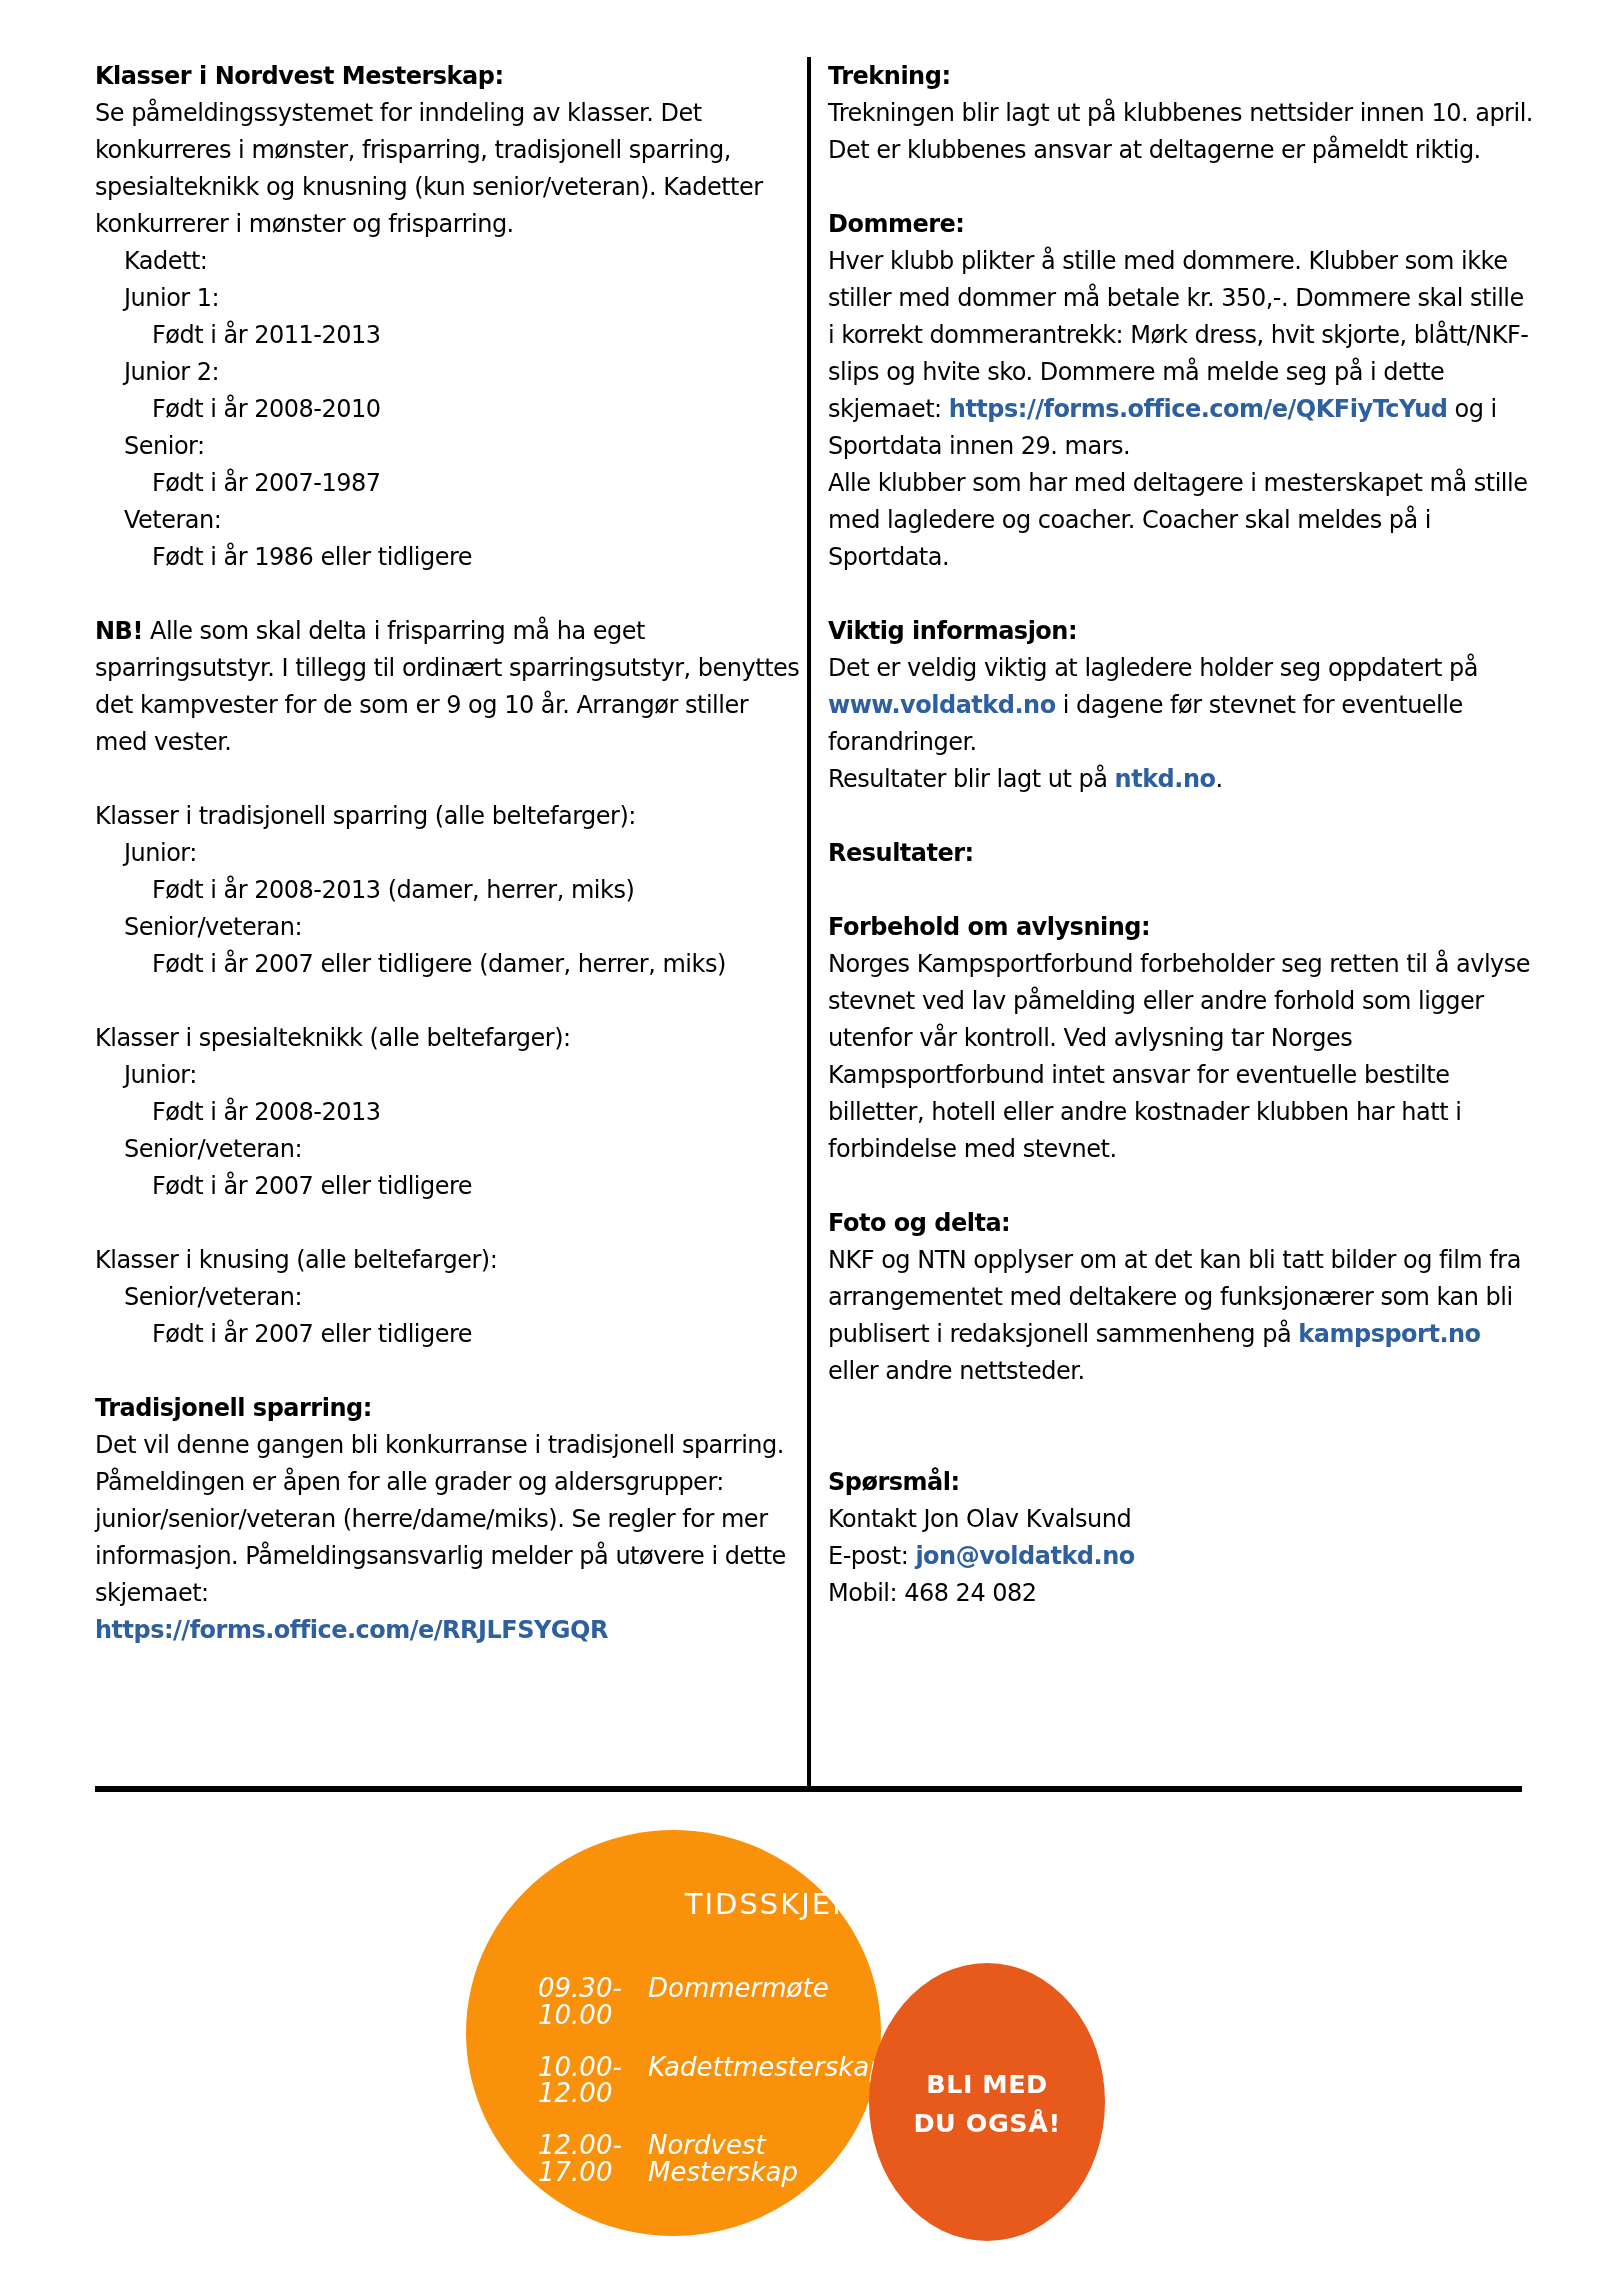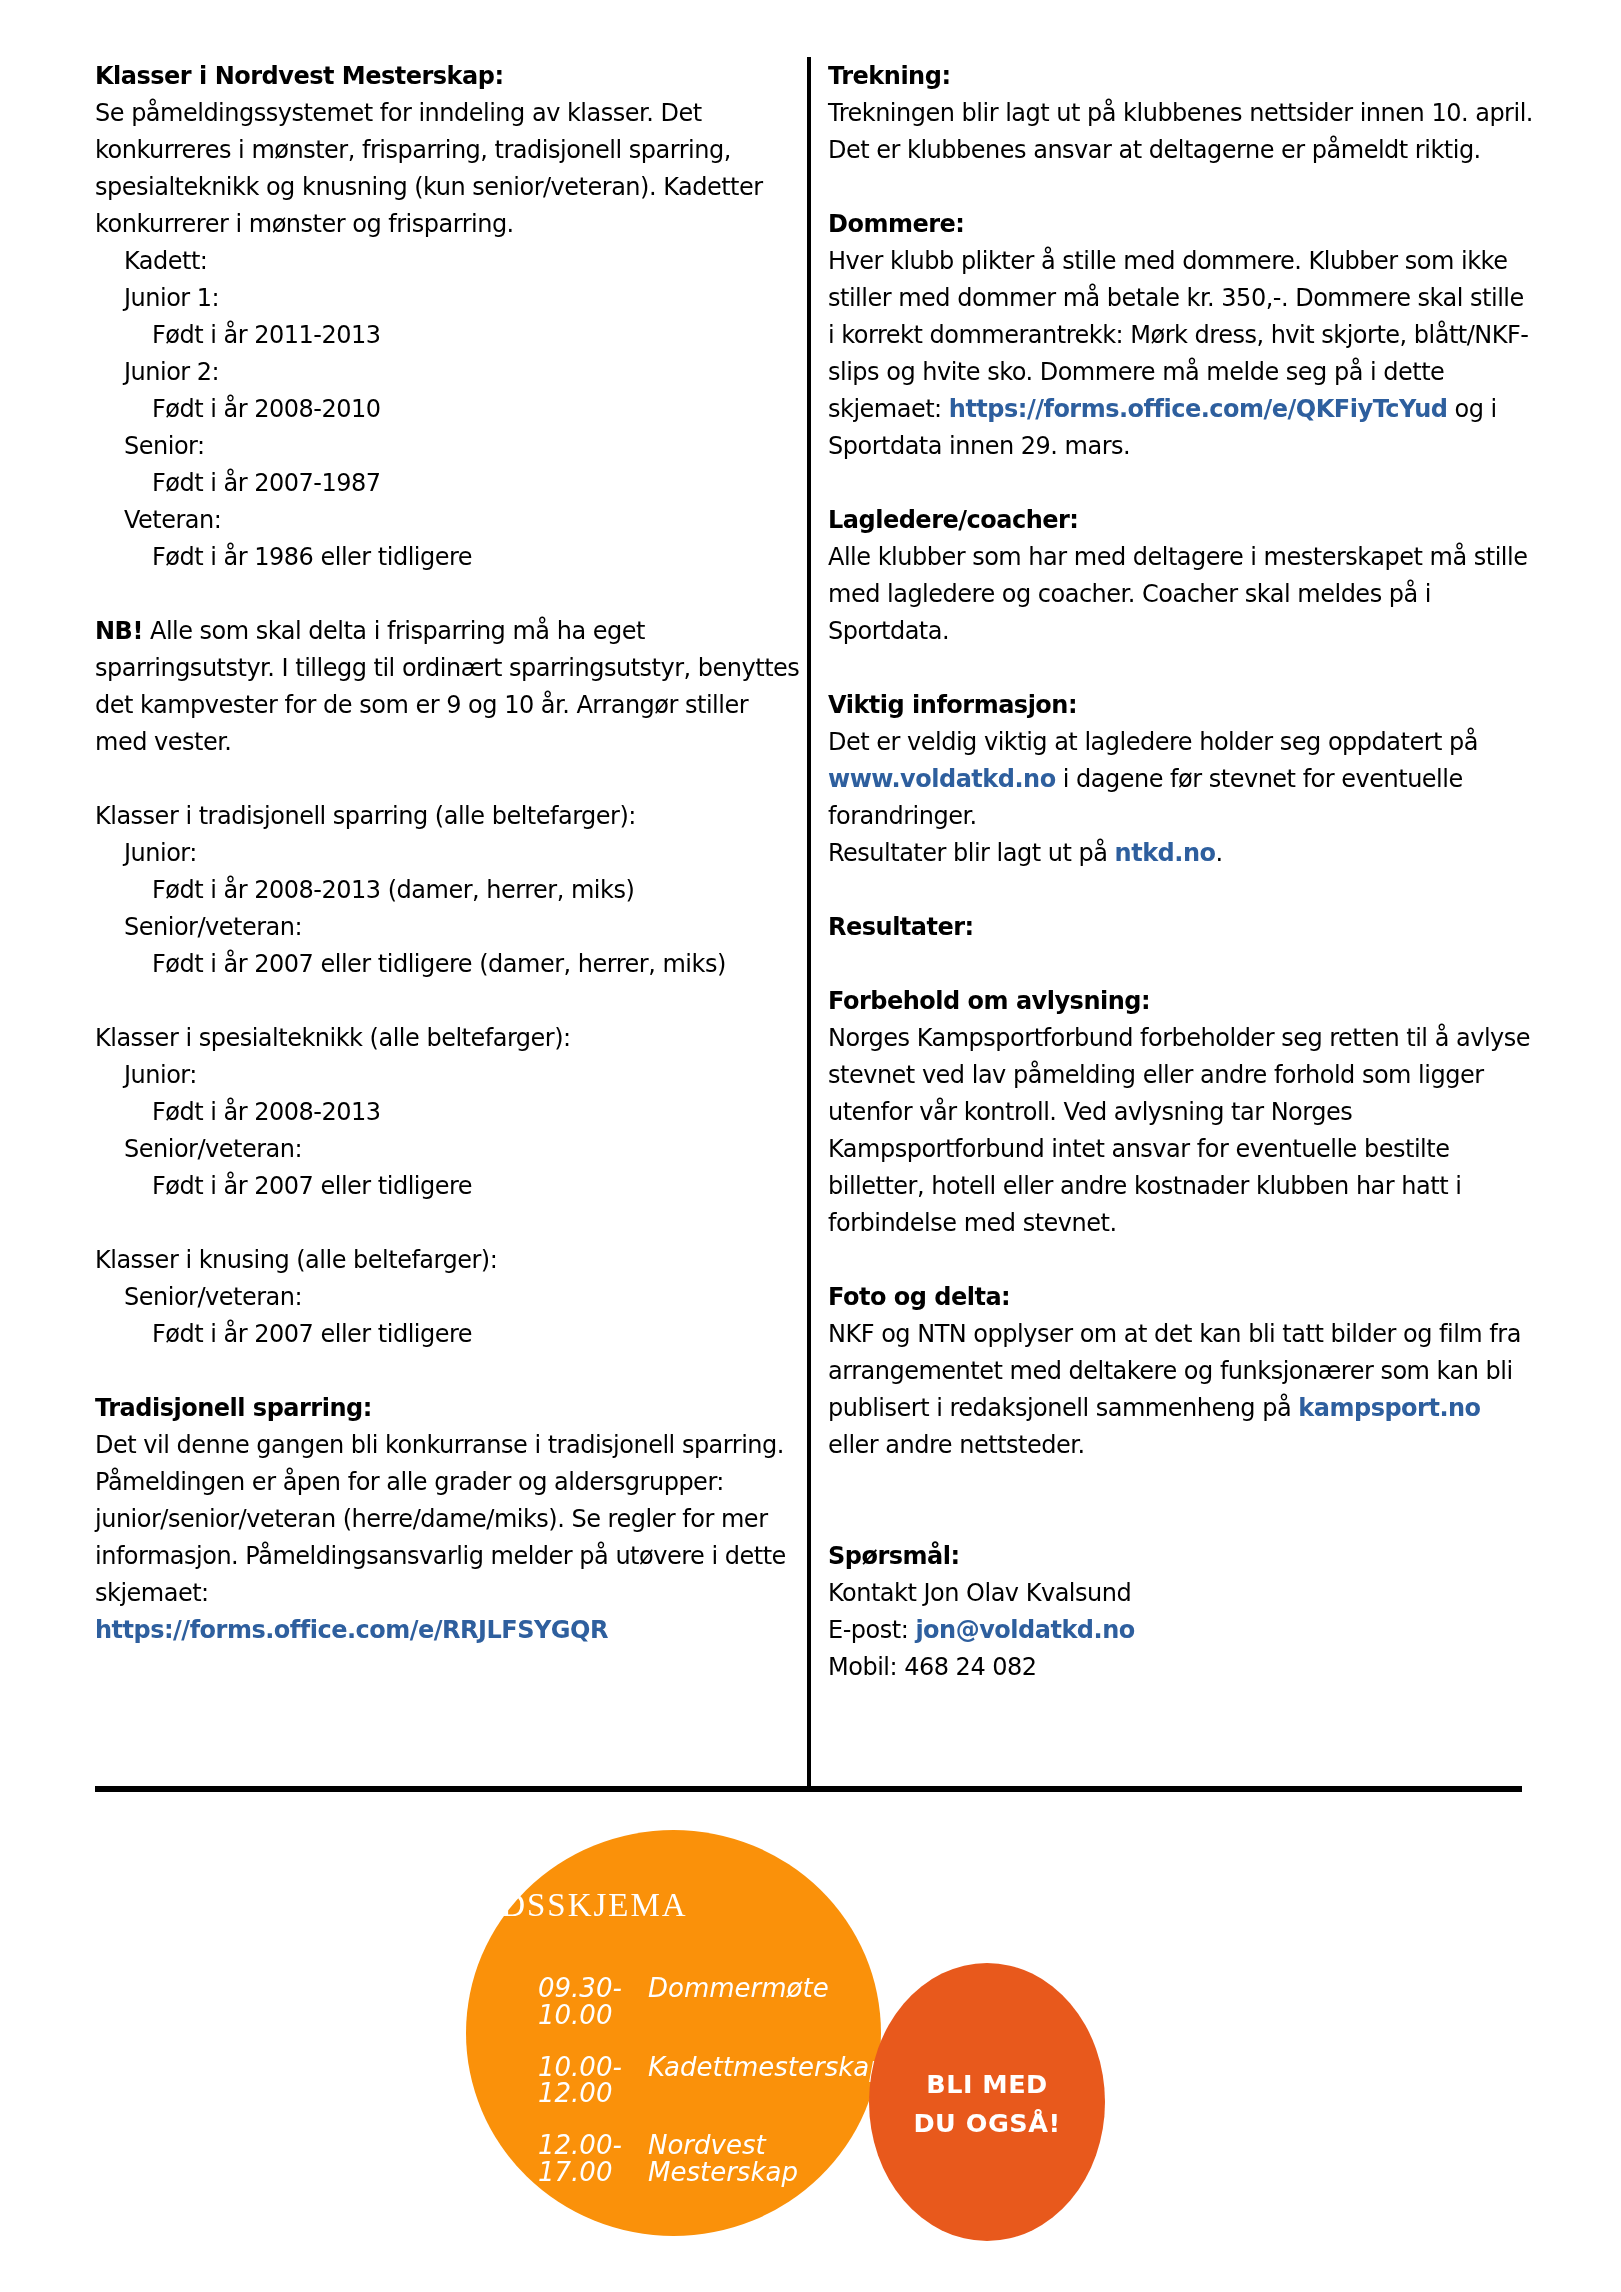--- a/index.html
+++ b/index.html
@@ -68,25 +68,24 @@
   }
   .circle.small{
     left:869px;top:1963px;
     width:236px;height:278px;
     background:var(--small-circle);
     z-index:2;
   }
   .circle-title{
     position:absolute;
     left:0;right:0;top:57px;
-    text-align:left;
+    text-align:right;
     color:var(--circle-text);
-    font-size:33px;
+    font-size:29px;
     letter-spacing:2px;
-    font-family:Liberation Serif, serif;
   }
   .schedule{
     position:absolute;
     left:72px;top:145px;
     display:flex;
     flex-direction:column;
     gap:25.5px;
     color:var(--circle-text);
     font-size:26px;
     line-height:26.5px;
@@ -141,21 +140,20 @@
       <div class="block "><a class="link">https://forms.office.com/e/RRJLFSYGQR</a></div>
     </div>
 
   <div class="divider-v"></div>
 
   <div class="col col-right" id="right-col">
       <div class="block "><span class="b">Trekning:</span></div>
       <div class="block "><span>Trekningen blir lagt ut på klubbenes nettsider innen 10. april. Det er klubbenes ansvar at deltagerne er påmeldt riktig.</span></div>
       <div class="block  gap1"><span class="b">Dommere:</span></div>
       <div class="block "><span>Hver klubb plikter å stille med dommere. Klubber som ikke stiller med dommer må betale kr. 350,-. Dommere skal stille i korrekt dommerantrekk: Mørk dress, hvit skjorte, blått/NKF-slips og hvite sko. Dommere må melde seg på i dette skjemaet: </span><a class="link">https://forms.office.com/e/QKFiyTcYud</a><span> og i Sportdata innen 29. mars.</span></div>
-      <div class="block  gap1"><span class="b">Lagledere/coacher:</span></div>
       <div class="block "><span>Alle klubber som har med deltagere i mesterskapet må stille med lagledere og coacher. Coacher skal meldes på i Sportdata.</span></div>
       <div class="block  gap1"><span class="b">Viktig informasjon:</span></div>
       <div class="block "><span>Det er veldig viktig at lagledere holder seg oppdatert på </span><a class="link">www.voldatkd.no</a><span> i dagene før stevnet for eventuelle forandringer.</span></div>
       <div class="block "><span>Resultater blir lagt ut på </span><a class="link">ntkd.no</a><span>.</span></div>
       <div class="block  gap1"><span class="b">Resultater:</span></div>
       <div class="block  gap1"><span class="b">Forbehold om avlysning:</span></div>
       <div class="block "><span>Norges Kampsportforbund forbeholder seg retten til å avlyse stevnet ved lav påmelding eller andre forhold som ligger utenfor vår kontroll. Ved avlysning tar Norges Kampsportforbund intet ansvar for eventuelle bestilte billetter, hotell eller andre kostnader klubben har hatt i forbindelse med stevnet.</span></div>
       <div class="block  gap1"><span class="b">Foto og delta:</span></div>
       <div class="block "><span>NKF og NTN opplyser om at det kan bli tatt bilder og film fra arrangementet med deltakere og funksjonærer som kan bli publisert i redaksjonell sammenheng på </span><a class="link">kampsport.no</a><span> eller andre nettsteder.</span></div>
       <div class="block  gap2"><span class="b">Spørsmål:</span></div>

